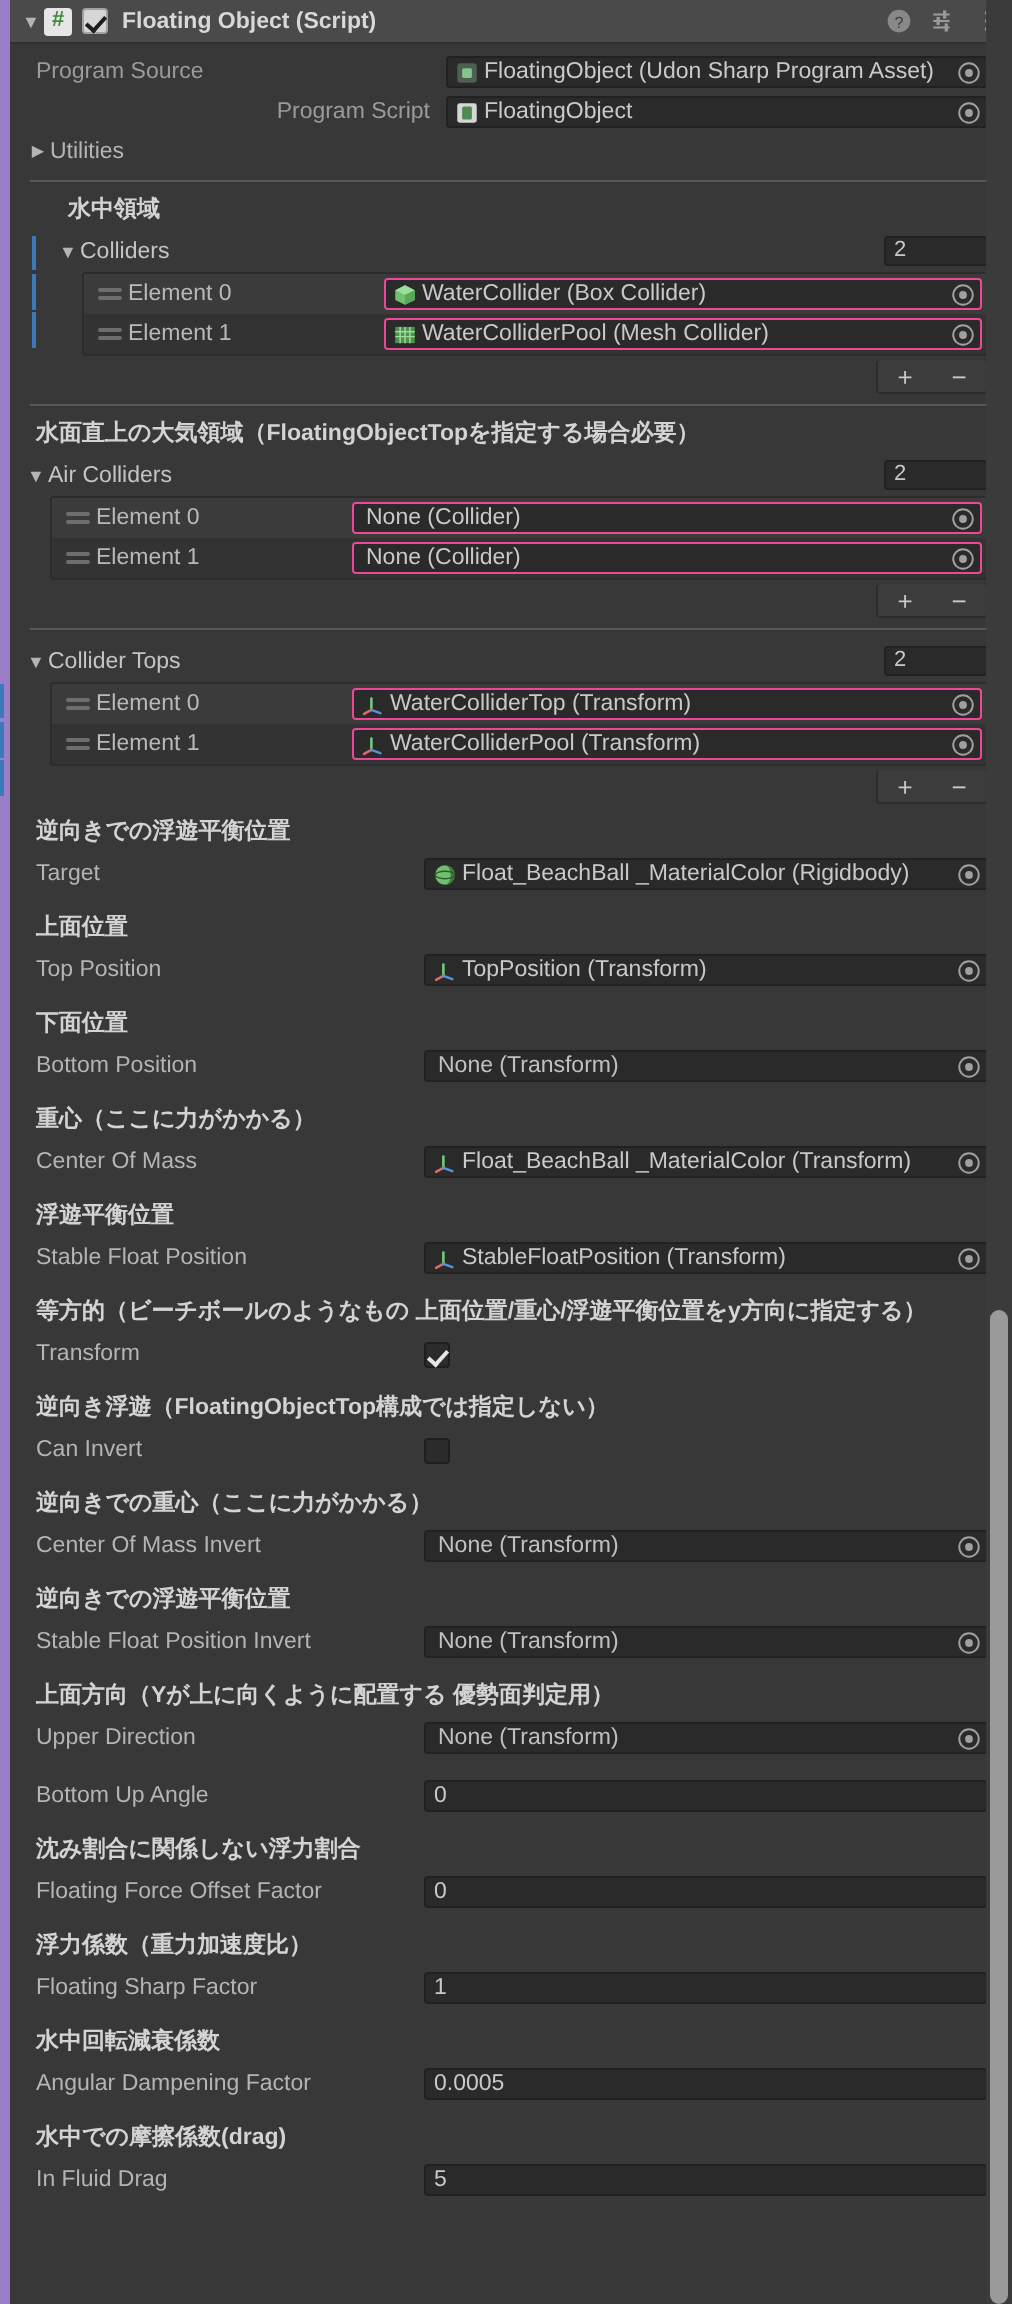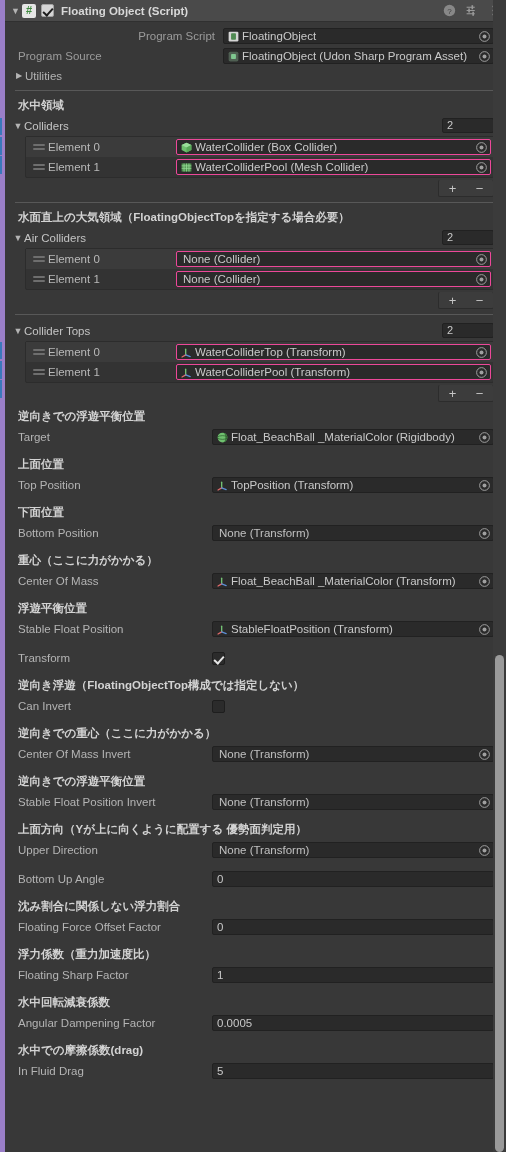--- a/index.html
+++ b/index.html
@@ -191,55 +191,55 @@
               <circle cx="8" cy="3" r="1.3"></circle>
               <circle cx="8" cy="8" r="1.3"></circle>
               <circle cx="8" cy="13" r="1.3"></circle>
             </g>
         </svg>
       </div>
     </div>
 
     <div style="height:4px"></div>
     <div class="row">
+      <div class="lbl dim lbl-w" style="width:205px;flex:0 0 205px;">Program Source</div>
+      <div class="objfield">
+        <svg class="icon-sq" viewBox="0 0 16 16">
+          <rect x="2" y="2" width="12" height="12" rx="2" fill="#4f5f52"></rect>
+          <rect x="5" y="5" width="6" height="6" rx="1" fill="#7fc78f"></rect>
+        </svg>
+        <div class="txt">FloatingObject (Udon Sharp Program Asset)</div>
+        <svg class="picker" viewBox="0 0 16 16">
+          <circle cx="8" cy="8" r="6" fill="none" stroke="#b6b6b6" stroke-width="1.2"></circle>
+          <circle cx="8" cy="8" r="2.4" fill="#b6b6b6"></circle>
+        </svg>
+      </div>
+    </div>
+    <div class="row">
       <div class="lbl dim" style="width:205px;flex:0 0 205px;text-align:right;padding-right:8px;">Program Script</div>
       <div class="objfield">
         <svg class="icon-sq" viewBox="0 0 16 16">
           <rect x="2" y="2" width="12" height="12" rx="1.5" fill="#d6d6d6"></rect>
           <rect x="5" y="4" width="6" height="8" rx="1" fill="#4f8a52"></rect>
         </svg>
         <div class="txt">FloatingObject</div>
         <svg class="picker" viewBox="0 0 16 16">
           <circle cx="8" cy="8" r="6" fill="none" stroke="#b6b6b6" stroke-width="1.2"></circle>
           <circle cx="8" cy="8" r="2.4" fill="#b6b6b6"></circle>
         </svg>
       </div>
     </div>
-    <div class="row">
-      <div class="lbl dim lbl-w" style="width:205px;flex:0 0 205px;">Program Source</div>
-      <div class="objfield">
-        <svg class="icon-sq" viewBox="0 0 16 16">
-          <rect x="2" y="2" width="12" height="12" rx="2" fill="#4f5f52"></rect>
-          <rect x="5" y="5" width="6" height="6" rx="1" fill="#7fc78f"></rect>
-        </svg>
-        <div class="txt">FloatingObject (Udon Sharp Program Asset)</div>
-        <svg class="picker" viewBox="0 0 16 16">
-          <circle cx="8" cy="8" r="6" fill="none" stroke="#b6b6b6" stroke-width="1.2"></circle>
-          <circle cx="8" cy="8" r="2.4" fill="#b6b6b6"></circle>
-        </svg>
-      </div>
-    </div>
 
     <div class="row" style="height:19px;padding-left:8px;">
       <div style="width:12px;color:#b4b4b4;font-size:8px;text-align:center;">▶</div>
       <div class="lbl">Utilities</div>
     </div>
     <div class="sep"></div>
 
-    <div style="position:relative;">
+    <div style="position:relative;margin-left:16px;">
       <div class="ov-bar" style="left:-5px;top:21px;height:17px;"></div>
       <div class="ov-bar" style="left:-5px;top:40px;height:18px;"></div>
       <div class="ov-bar" style="left:-5px;top:59px;height:18px;"></div>
       <div class="jp">水中領域</div>
       <div class="list-head">
         <div class="list-arrow">▼</div>
         <div class="list-title">Colliders</div>
         <div class="size-box">2</div>
       </div>
       <div class="list-body">
@@ -489,20 +489,21 @@
         </svg>
         <div class="txt">StableFloatPosition (Transform)</div>
         <svg class="picker" viewBox="0 0 16 16">
           <circle cx="8" cy="8" r="6" fill="none" stroke="#b6b6b6" stroke-width="1.2"></circle>
             <circle cx="8" cy="8" r="2.4" fill="#b6b6b6"></circle>
         </svg>
       </div>
     </div>
     <div style="height:9px"></div>
 
+    <div class="jp">等方的（ビーチボールのようなもの 上面位置/重心/浮遊平衡位置をy方向に指定する）</div>
     <div class="row">
       <div class="lbl lbl-w">Transform</div>
       <div class="fchk on"></div>
     </div>
     <div style="height:9px"></div>
 
     <div class="jp">逆向き浮遊（FloatingObjectTop構成では指定しない）</div>
     <div class="row">
       <div class="lbl lbl-w">Can Invert</div>
       <div class="fchk"></div>

